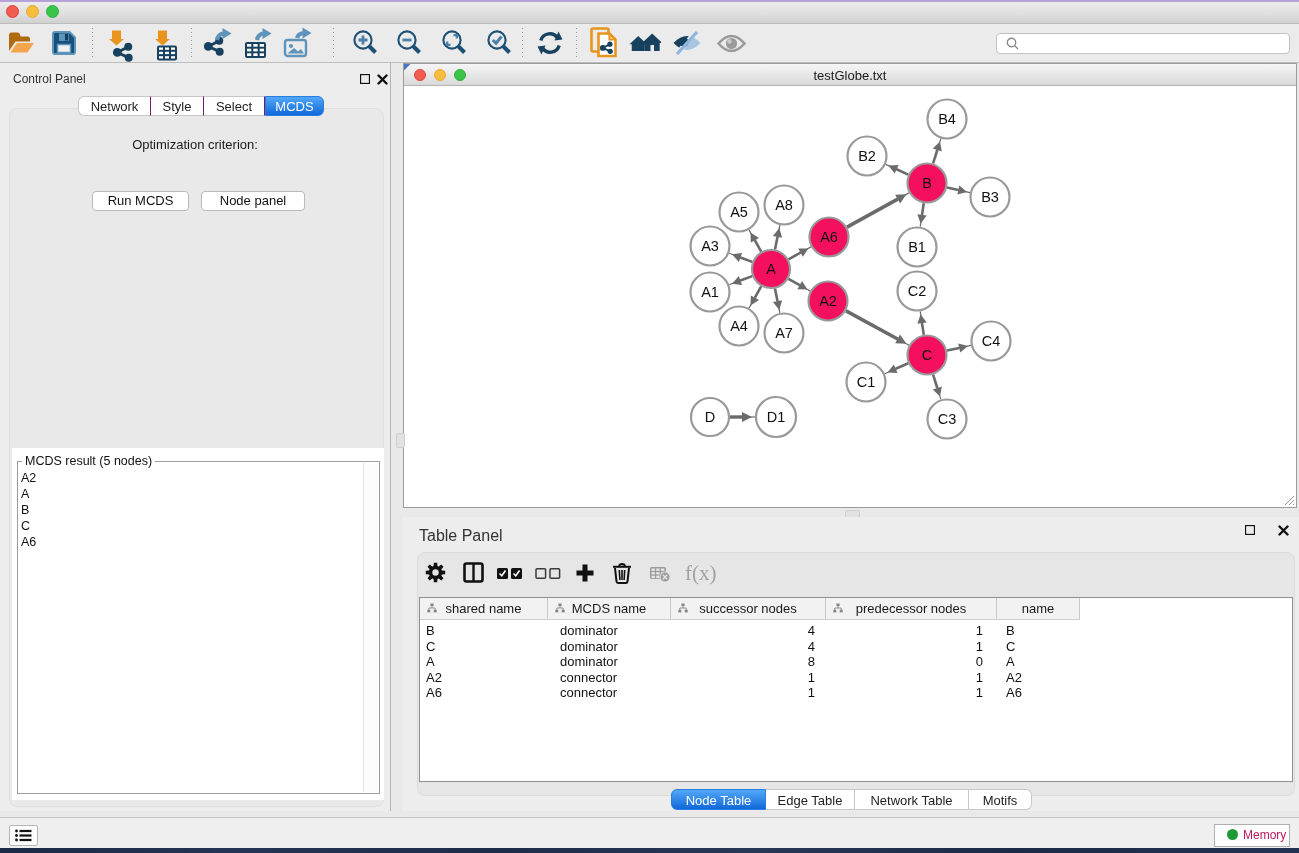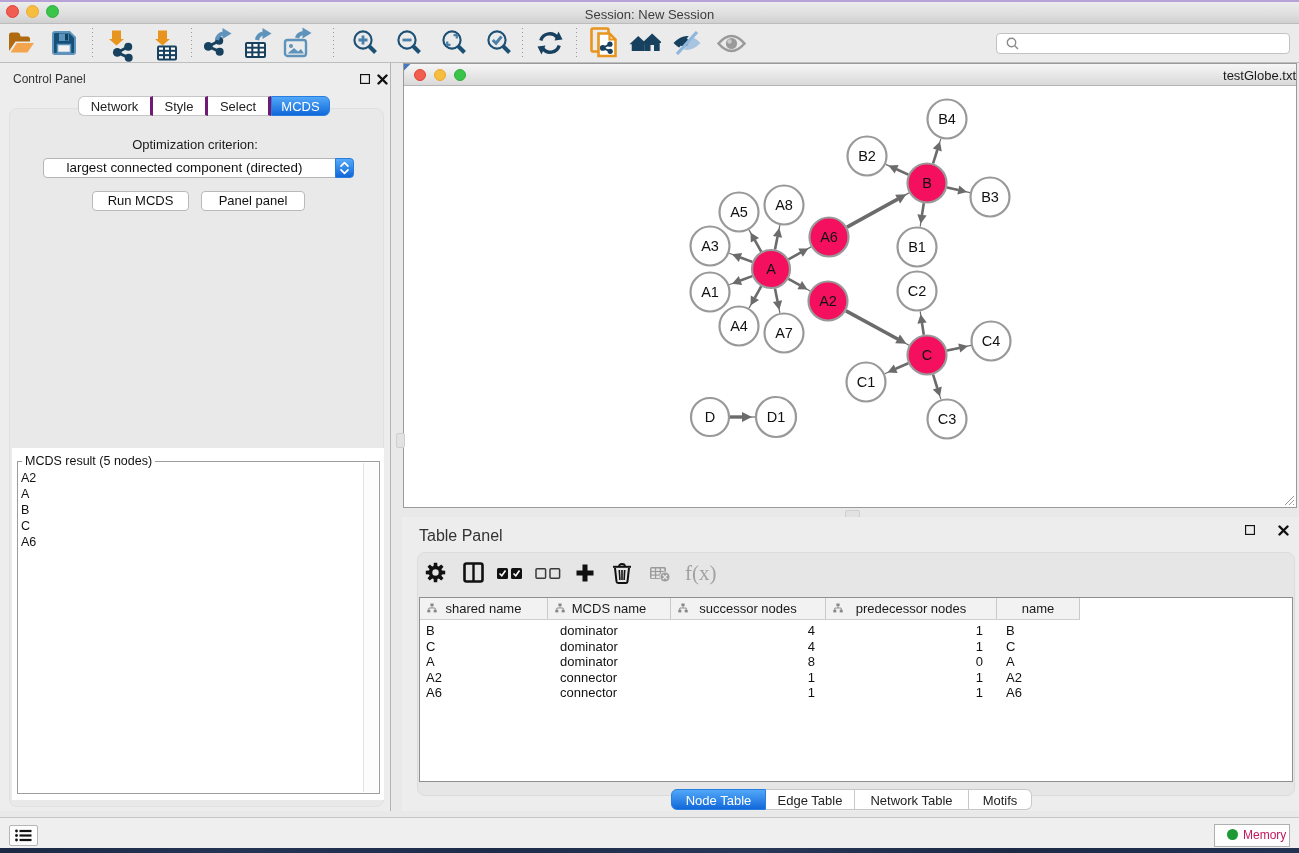--- a/index.html
+++ b/index.html
@@ -20,21 +20,21 @@
      border:1px solid #c2c2c2;border-radius:4px}
   
   #cpanel{left:0;top:63px;width:390px;height:748px;background:#ededed;
      border-right:1px solid #b3b3b3}
   #cptitle{left:13px;top:9px;font-size:12px;color:#333}
   .wicon{position:absolute;top:11px;font-weight:bold;color:#111}
   #cpinner{left:9px;top:45px;width:373px;height:697px;background:#e9e9e9;
      border:1px solid #e0e0e0;border-radius:8px}
   #tabs{left:78px;top:33px;height:20px;display:flex;font-size:13px;line-height:20px;text-align:center}
   .tab{background:#fff;border-top:1px solid #c6c6c6;border-bottom:1px solid #c6c6c6;
-       border-right:3px solid #701a75;color:#222}
+       border-right:1px solid #701a75;color:#222}
   #tabN{width:71px;border-left:1px solid #c6c6c6;border-radius:6px 0 0 6px}
   #tabS{width:52px}
   #tabSel{width:60px}
   #tabM{width:57px;background:linear-gradient(#52a8f7,#1168da);color:#fff;
         border:1px solid #2a7de0;border-radius:0 6px 6px 0}
   #optlabel{left:0;top:74px;width:390px;text-align:center;font-size:13px;color:#1a1a1a}
   #combo{left:43px;top:95px;width:309px;height:18px;background:#fff;text-indent:-28px;
      border:1px solid #b5b5b5;border-radius:4px;font-size:13px;color:#111;
      text-align:center;line-height:18px;font-size:13.4px}
   #combostep{position:absolute;right:-1px;top:-1px;width:17px;height:18px;border-radius:0 4px 4px 0;
@@ -50,21 +50,21 @@
      font-size:12.5px;color:#111}
   #mlist{position:absolute;left:3px;top:8px;font-size:12.5px;color:#111;line-height:16px}
   #mscroll{position:absolute;right:1px;top:1px;width:14px;height:329px;
      background:#fcfcfc;border-left:1px solid #e3e3e3}
   
   #netwin{left:403px;top:63px;width:894px;height:445px;background:#fff;
      border:1px solid #9a9a9a;box-sizing:border-box}
   #nettitle{left:0;top:0;width:892px;height:21px;
      background:linear-gradient(#f6f6f6,#d9d9d9);border-bottom:1px solid #b4b4b4}
   .tls{border-radius:50%;width:10px;height:10px;position:absolute;top:5px}
-  #netname{width:100%;text-align:right;top:4px;font-size:13px;color:#1a1a1a}
+  #netname{width:100%;text-align:center;top:4px;font-size:13px;color:#1a1a1a}
   
   #tpanel{left:402px;top:517px;width:897px;height:294px;background:#ededed}
   #tptitle{left:17px;top:10px;font-size:16px;color:#333}
   #tcontainer{left:15px;top:35px;width:876px;height:242px;background:#e6e6e6;
      border:1px solid #dcdcdc;border-radius:8px}
   #ttable{position:absolute;left:1px;top:44px;width:872px;height:183px;background:#fff;
      border:1px solid #8f8f8f}
   #thead{position:absolute;left:0;top:0;width:660px;height:21px;background:#f2f2f2;
      border-bottom:1px solid #cfcfcf;font-size:13px;color:#1a1a1a}
   .hcell{position:absolute;top:0;height:21px;line-height:21px;text-align:center;
@@ -89,21 +89,20 @@
   #wall{left:0;top:848px;width:1299px;height:5px;
      background:linear-gradient(90deg,#1b2944,#243454 18%,#1d2c49 38%,#273756 58%,#1c2a46 78%,#223252)}
 </style>
 </head>
 <body>
 <div class="abs" id="topline"></div>
 <div class="abs" id="titlebar">
   <div class="tl" style="left:6px;background:#f25d52;border:1px solid #e14138"></div>
   <div class="tl" style="left:26px;background:#f7bd3f;border:1px solid #eaa932"></div>
   <div class="tl" style="left:46px;background:#3ac44a;border:1px solid #2fae3f"></div>
-  <div class="abs" id="title">Session: New Session</div>
 </div>
 <div class="abs" id="toolbar">
   <div class="sep" style="left:92px"></div>
   <div class="sep" style="left:191px"></div>
   <div class="sep" style="left:333px"></div>
   <div class="sep" style="left:522px"></div>
   <div class="sep" style="left:576px"></div>
   <svg style="position:absolute;left:8px;top:7px" width="27" height="23" viewBox="0 0 27 23">
       <path d="M1 20 L1 4 Q1 1.5 3.5 1.5 L9.5 1.5 Q11.5 1.5 12 3.5 L12.6 5.5 L19.5 5.5 Q22 5.5 22 8 L22 10.5 L7.5 10.5 L1 20 Z" fill="#b06b10"></path>
       <path d="M2.5 21.5 L8.8 12 L26 12 L19.5 21.5 Z" fill="#f3a54d"></path>
@@ -243,30 +242,22 @@
       <path d="M1.5 1.5 L9.5 9.5 M9.5 1.5 L1.5 9.5" stroke="#111" stroke-width="2.4" stroke-linecap="round"></path>
     </svg>
   <div class="abs" id="cpinner"></div>
   <div class="abs" id="tabs">
     <div class="tab" id="tabN">Network</div>
     <div class="tab" id="tabS">Style</div>
     <div class="tab" id="tabSel">Select</div>
     <div id="tabM">MCDS</div>
   </div>
   <div class="abs" id="optlabel">Optimization criterion:</div>
-  <div class="abs" id="combo">largest connected component (directed)
-    <div id="combostep">
-        <svg width="11" height="14" viewBox="0 0 11 14" style="position:absolute;left:3px;top:2px">
-          <path d="M2 5.2 L5.5 1.6 L9 5.2" fill="none" stroke="#fff" stroke-width="1.7" stroke-linecap="round" stroke-linejoin="round"></path>
-          <path d="M2 8.8 L5.5 12.4 L9 8.8" fill="none" stroke="#fff" stroke-width="1.7" stroke-linecap="round" stroke-linejoin="round"></path>
-        </svg>
-      </div>
-  </div>
   <div class="btn" id="runbtn">Run MCDS</div>
-  <div class="btn" id="closebtn">Panel panel</div>
+  <div class="btn" id="closebtn">Node panel</div>
   <div class="abs" id="resultbox">
     <div id="fieldset">
       <div id="legend">MCDS result (5 nodes)</div>
       <div id="mlist">A2<br>A<br>B<br>C<br>A6</div>
       <div id="mscroll"></div>
     </div>
   </div>
 </div>
 
 <div class="abs" id="netwin">

